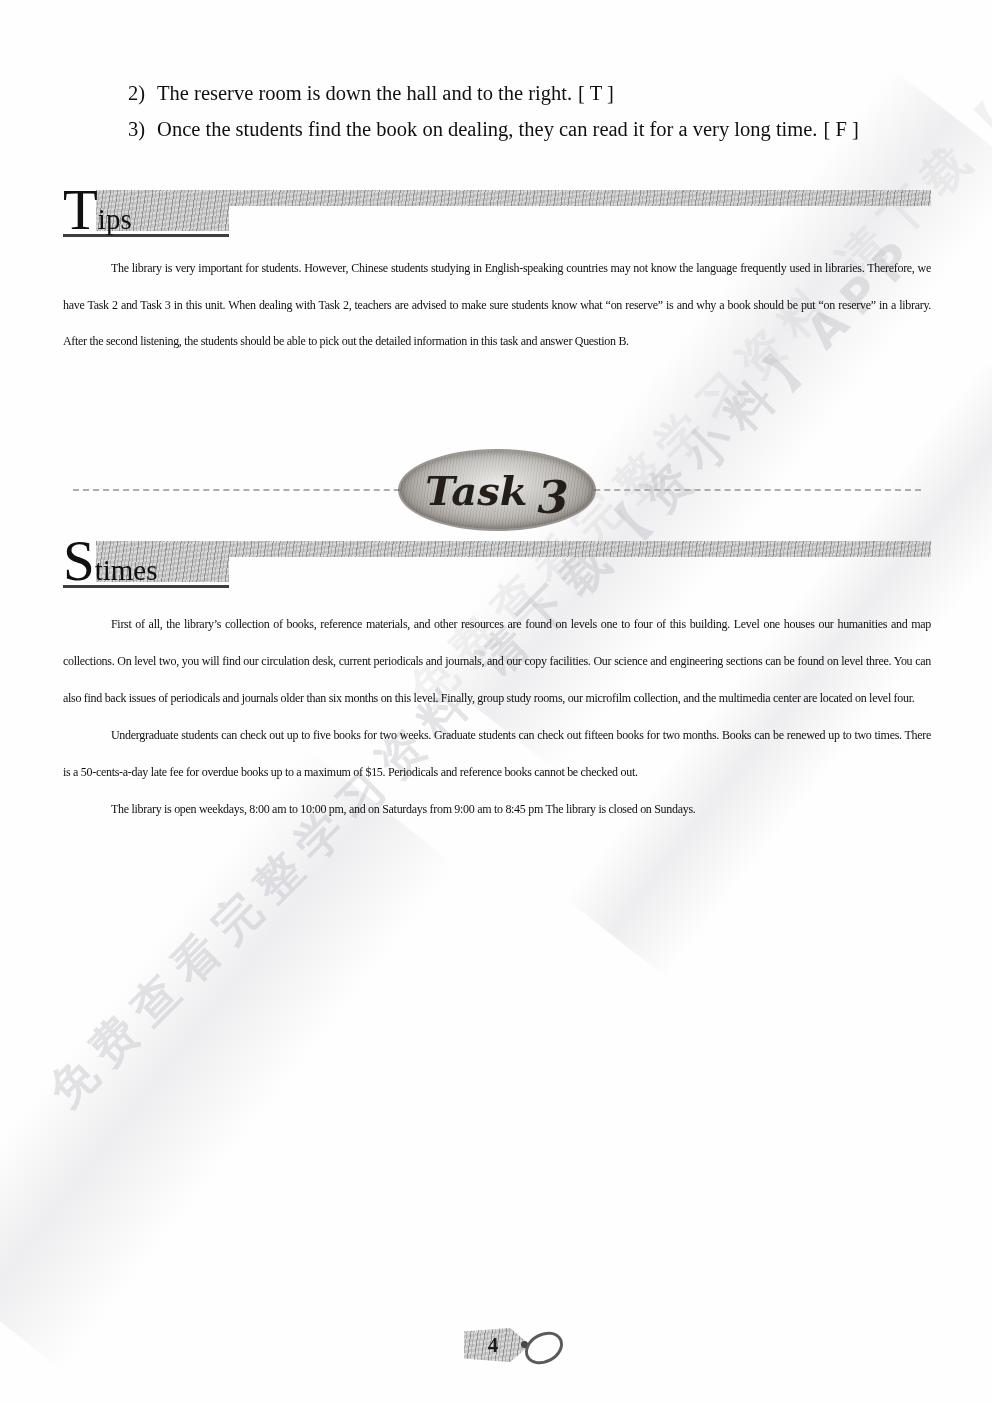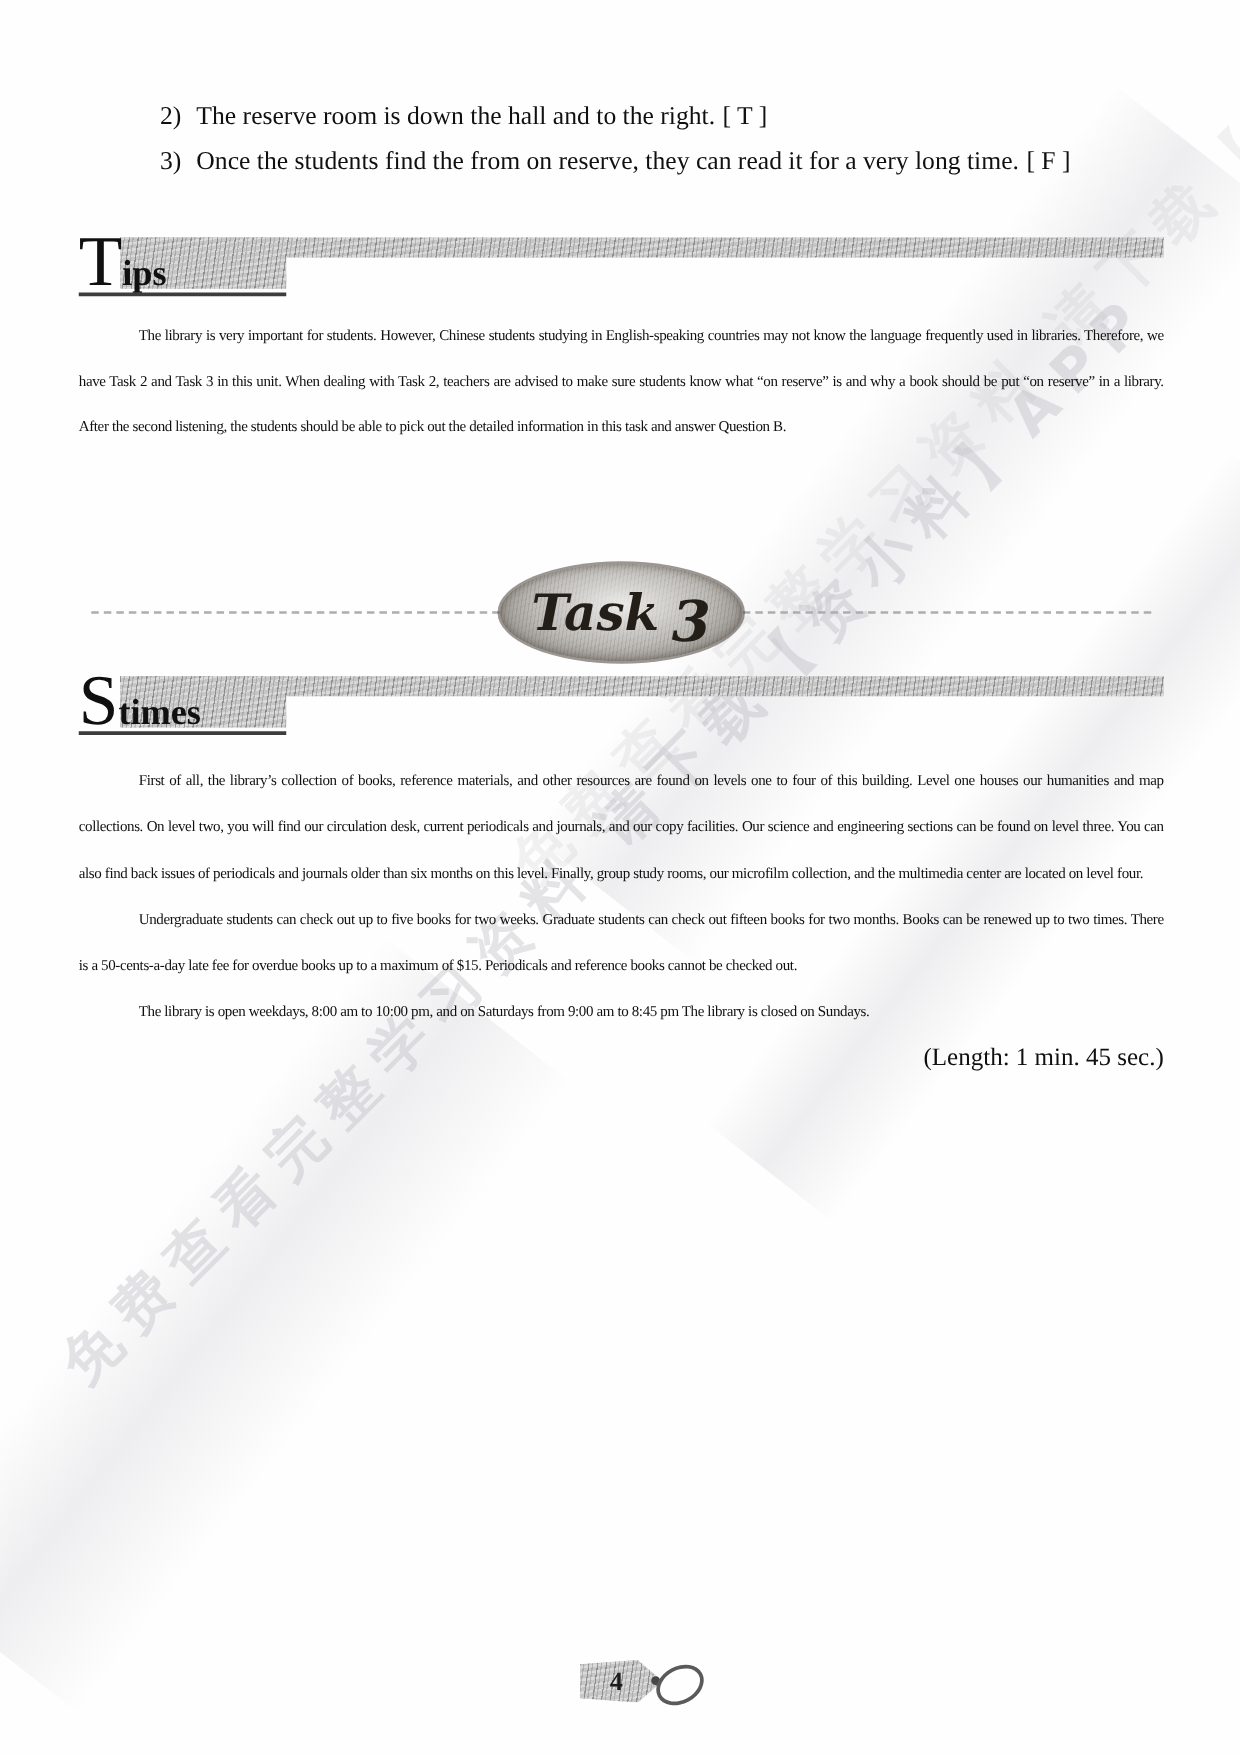--- a/index.html
+++ b/index.html
@@ -20,21 +20,21 @@
   .qa-line{height:36px;white-space:nowrap;margin-left:16px;}
   .qa-num{display:inline-block;margin-right:12px;}
   .qa-ans{margin-left:6px;}
   
   .section-header{position:absolute;z-index:1;left:63px;width:868px;height:54px;}
   .hdr-band-long{position:absolute;left:33px;top:4px;right:0;height:16px;}
   .hdr-band-box{position:absolute;left:33px;top:4px;width:133px;height:41px;}
   .hdr-underline{position:absolute;left:0;top:48px;width:166px;height:3px;background:#3d3d3d;}
   .hdr-text{position:relative;z-index:2;}
   .hdr-initial{font-size:57px;line-height:48px;font-weight:normal;}
-  .hdr-rest{font-size:29px;font-weight:bold;}
+  .hdr-rest{font-size:29px;}
   .texture{
     background-color:#c6c6c6;
     background-image:
       repeating-linear-gradient(98deg,rgba(85,85,85,0.50) 0 1px,rgba(0,0,0,0) 1px 3px,rgba(140,140,140,0.45) 3px 4px,rgba(0,0,0,0) 4px 7px),
       repeating-linear-gradient(172deg,rgba(228,228,228,0.65) 0 2px,rgba(0,0,0,0) 2px 5px);
   }
   
   .body-para{
     margin:0;text-align:justify;text-indent:48px;
     font-size:12px;line-height:36.5px;letter-spacing:-0.3px;
@@ -88,21 +88,21 @@
     <span>免费查看完整学习资料</span>
     <span> </span>
     <span>请下载【资小料】APP</span>
   </div>
 
   <div class="qa">
     <div class="qa-line">
       <span class="qa-num">2)</span><span class="qa-text">The reserve room is down the hall and to the right.</span><span class="qa-ans">[ T ]</span>
     </div>
     <div class="qa-line">
-      <span class="qa-num">3)</span><span class="qa-text">Once the students find the from on reserve, they can read it for a very long time.</span><span class="qa-ans">[ F ]</span>
+      <span class="qa-num">3)</span><span class="qa-text">Once the students find the book on dealing, they can read it for a very long time.</span><span class="qa-ans">[ F ]</span>
     </div>
   </div>
 
   <div class="section-header" style="top:186px;">
     <span class="hdr-band-long texture"></span>
     <span class="hdr-band-box texture"></span>
     <span class="hdr-underline"></span>
     <span class="hdr-text"><span class="hdr-initial">T</span><span class="hdr-rest">ips</span></span>
   </div>
 
@@ -120,21 +120,20 @@
     <span class="hdr-band-long texture"></span>
     <span class="hdr-band-box texture"></span>
     <span class="hdr-underline"></span>
     <span class="hdr-text"><span class="hdr-initial">S</span><span class="hdr-rest">times</span></span>
   </div>
 
   <div class="script-body">
     <p class="body-para">First of all, the library’s collection of books, reference materials, and other resources are found on levels one to four of this building. Level one houses our humanities and map collections. On level two, you will find our circulation desk, current periodicals and journals, and our copy facilities. Our science and engineering sections can be found on level three. You can also find back issues of periodicals and journals older than six months on this level. Finally, group study rooms, our microfilm collection, and the multimedia center are located on level four.</p>
     <p class="body-para">Undergraduate students can check out up to five books for two weeks. Graduate students can check out fifteen books for two months. Books can be renewed up to two times. There is a 50-cents-a-day late fee for overdue books up to a maximum of $15. Periodicals and reference books cannot be checked out.</p>
     <p class="body-para">The library is open weekdays, 8:00 am to 10:00 pm, and on Saturdays from 9:00 am to 8:45 pm The library is closed on Sundays.</p>
-    <p class="length-note">(Length: 1 min. 45 sec.)</p>
   </div>
 
   <div class="footer">
     <span class="page-tag texture">
       <span class="page-num">4</span>
     </span>
     <span class="tag-knot"></span>
     <span class="tag-loop"></span>
   </div>
 

